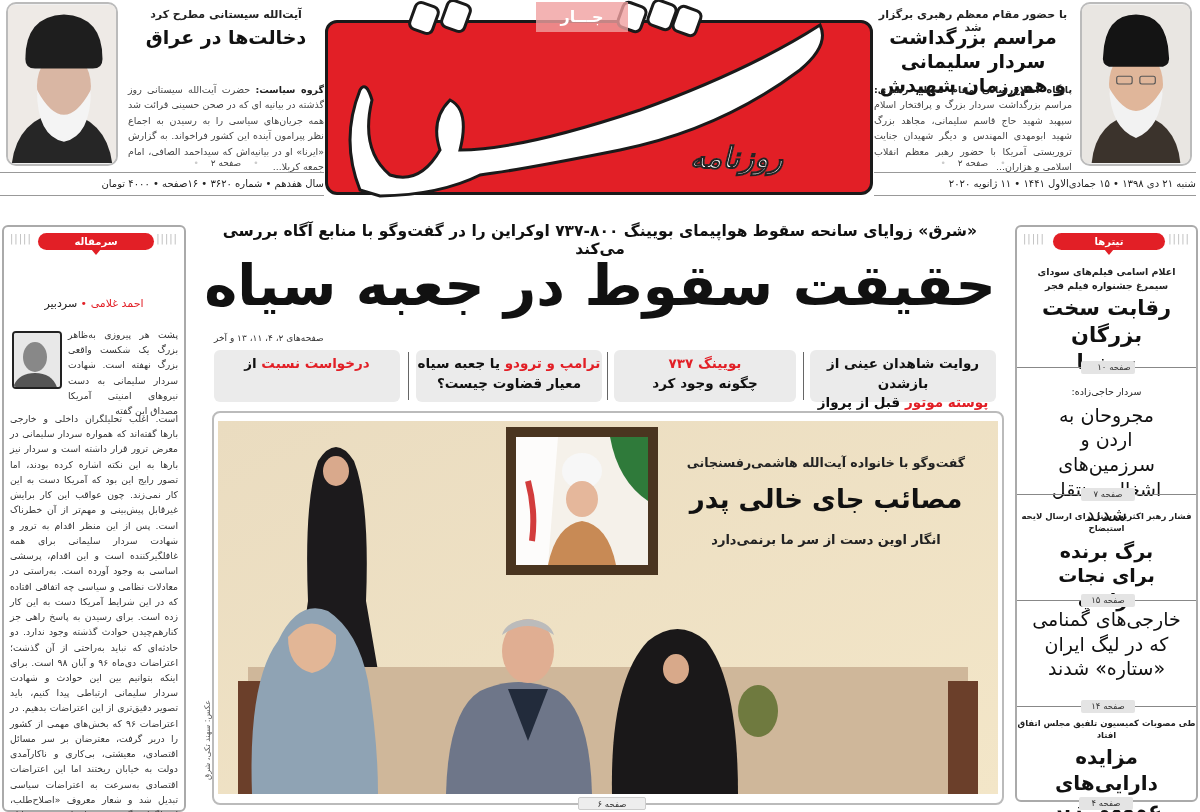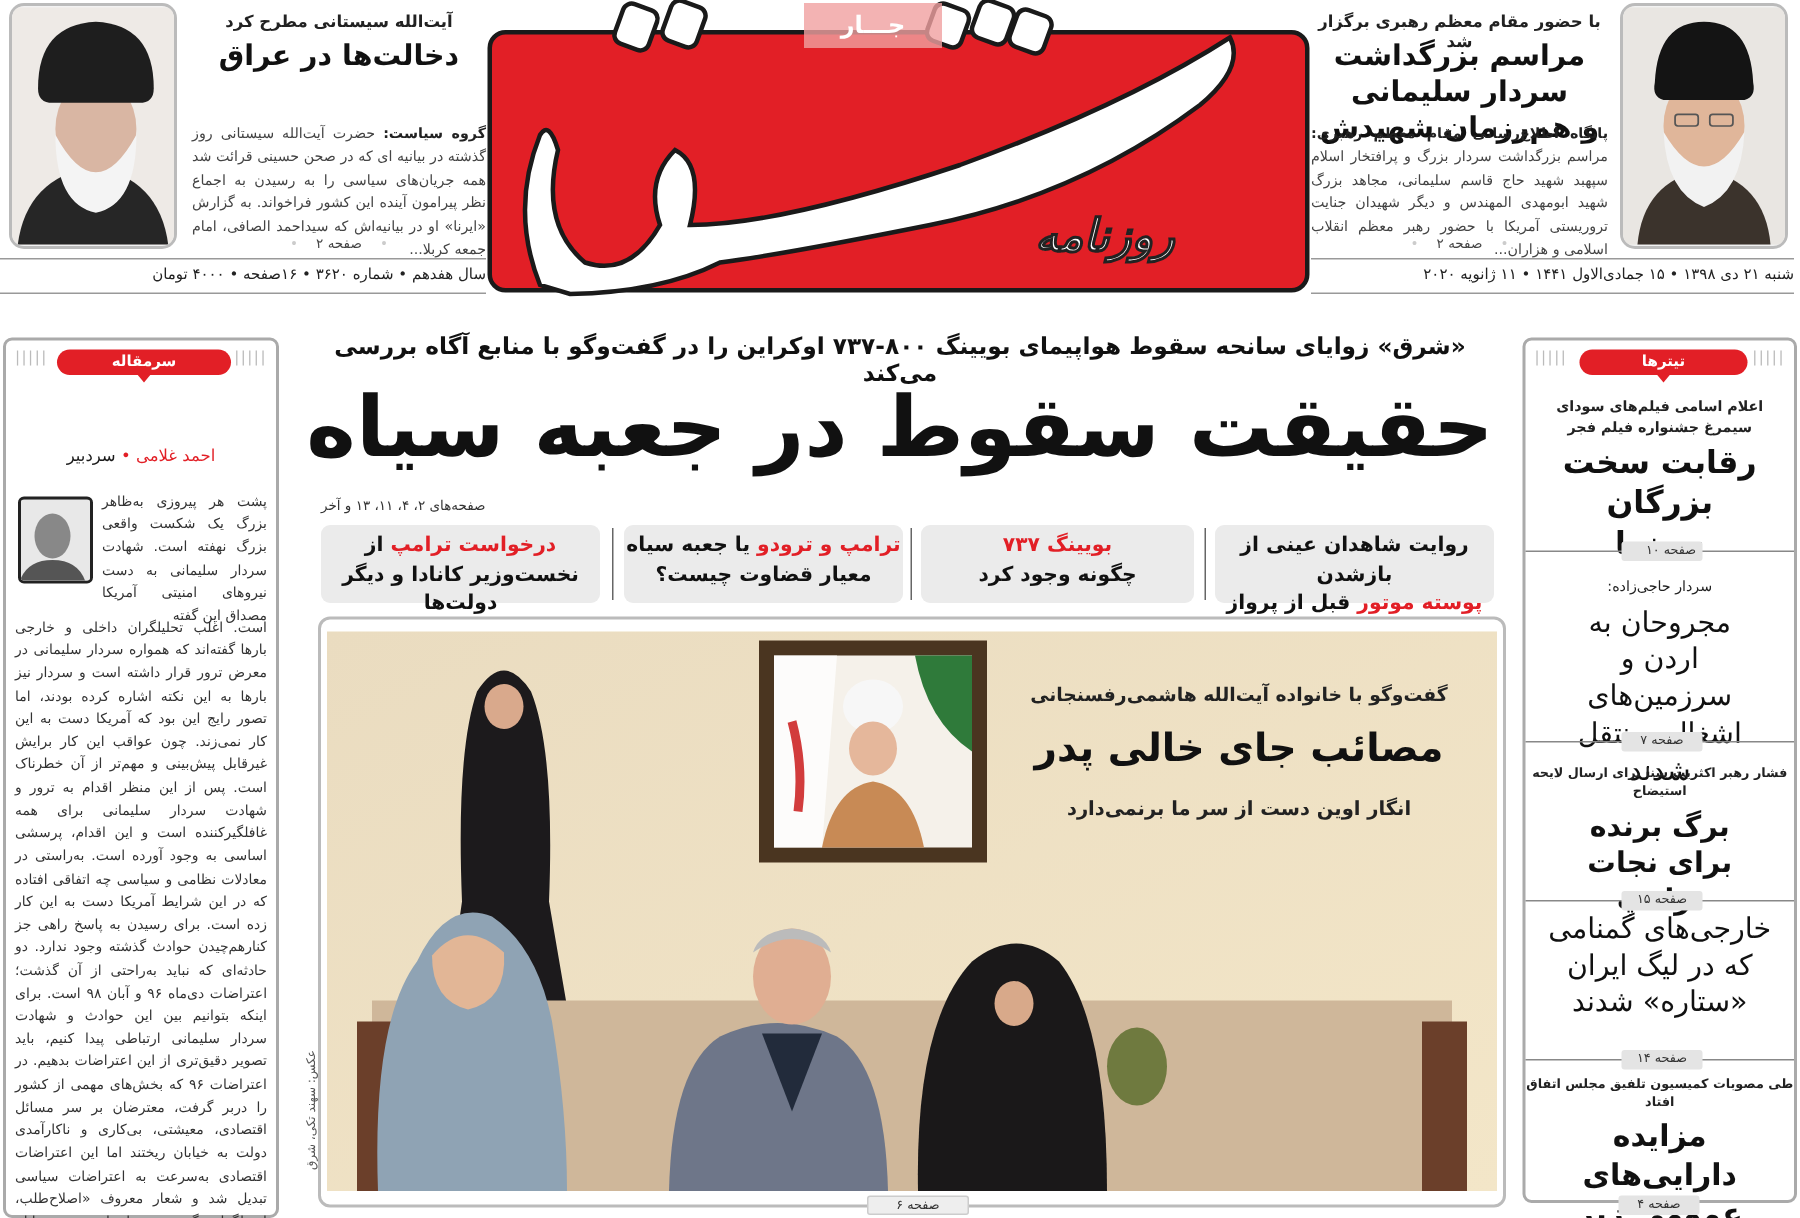--- a/index.html
+++ b/index.html
@@ -173,22 +173,21 @@
   <div class="red">بویینگ ۷۳۷</div>
   <div>چگونه وجود کرد</div>
 </div>
 <div class="abs vdiv" style="left:607px; top:352px; height:48px;"></div>
 <div class="abs sub-box" style="left:416px; top:350px; width:186px; height:52px;">
   <div><span class="red">ترامپ و ترودو</span><span> یا جعبه سیاه</span></div>
   <div>معیار قضاوت چیست؟</div>
 </div>
 <div class="abs vdiv" style="left:408px; top:352px; height:48px;"></div>
 <div class="abs sub-box" style="left:214px; top:350px; width:186px; height:52px;">
-  <div><span class="red">درخواست ترامپ</span><span> از</span></div>
-  <div>نخست‌وزیر کانادا و دیگر دولت‌ها</div>
+  <div><span class="red">درخواست نسبت</span><span> از</span></div>
 </div>
 
 <div class="abs photo-frame" style="left:212px; top:411px; width:792px; height:394px;"></div>
 <div class="abs photo" style="left:218px; top:421px; width:780px; height:373px;">
   <svg viewBox="0 0 780 373" preserveAspectRatio="none">
     <defs>
       <linearGradient id="wall" x1="0" y1="0" x2="1" y2="1">
         <stop offset="0" stop-color="#eadcc0"></stop>
           <stop offset="1" stop-color="#f3e6c8"></stop>
       </linearGradient>

